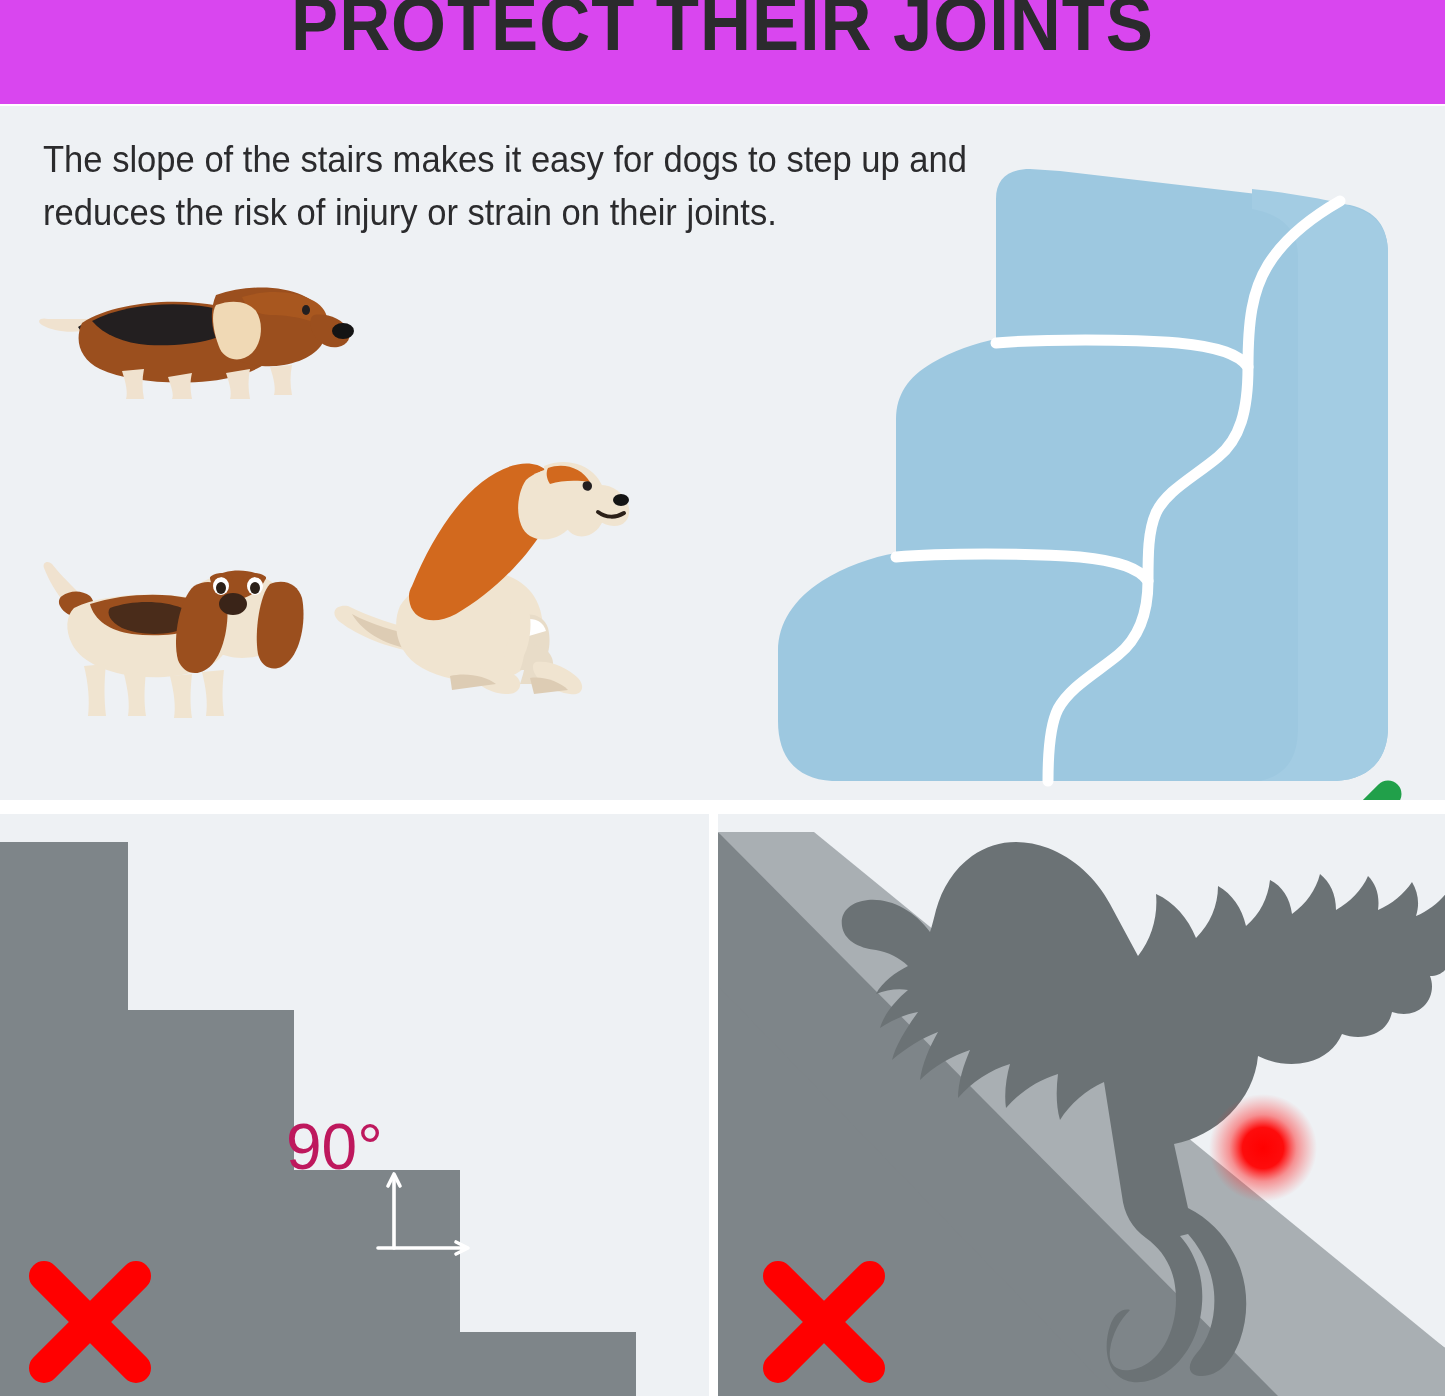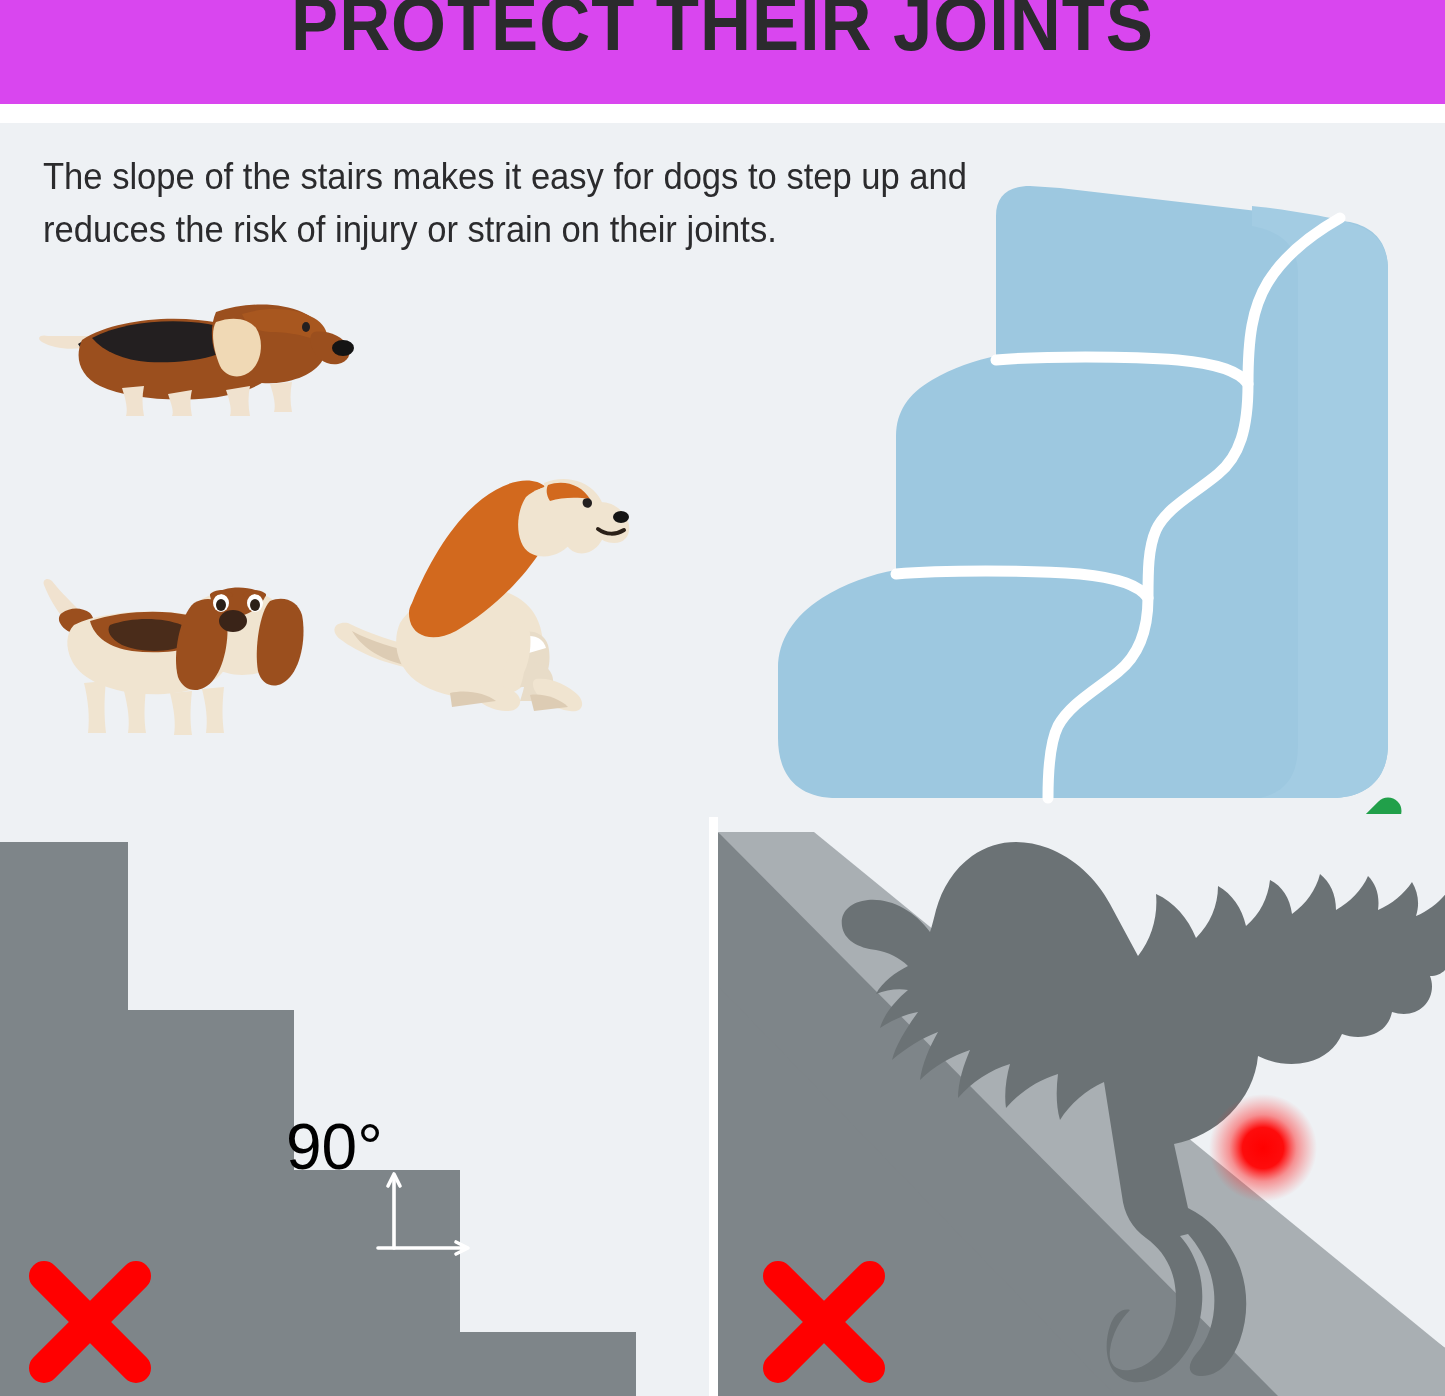--- a/index.html
+++ b/index.html
@@ -47,21 +47,20 @@
 
   
   .panel-top {
     position: absolute;
     left: 0;
     top: 106px;
     width: 1445px;
     height: 694px;
     background: #eef1f4;
     overflow: hidden;
-    margin-top: 17px;
   }
   .body-copy {
     position: absolute;
     left: 43px;
     top: 28px;
     width: 1020px;
     font-family: "Liberation Sans Narrow", "Liberation Sans", sans-serif;
     font-size: 36px;
     line-height: 1.46;
     color: #2b2b2d;
@@ -97,21 +96,21 @@
   }
   .fill { position: absolute; left: 0; top: 0; }
 
   .angle-label {
     position: absolute;
     left: 286px;
     top: 1110px;
     font-family: "Liberation Sans", sans-serif;
     font-size: 64px;
     font-weight: 300;
-    color: #000000;
+    color: #be185d;
     letter-spacing: 0px;
     white-space: nowrap;
     z-index: 5;
   }
 </style>
 </head>
 <body>
 
 <div id="infographic">
 

